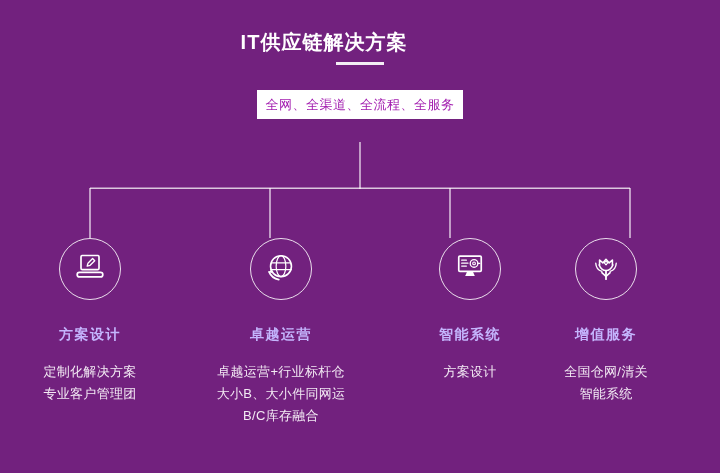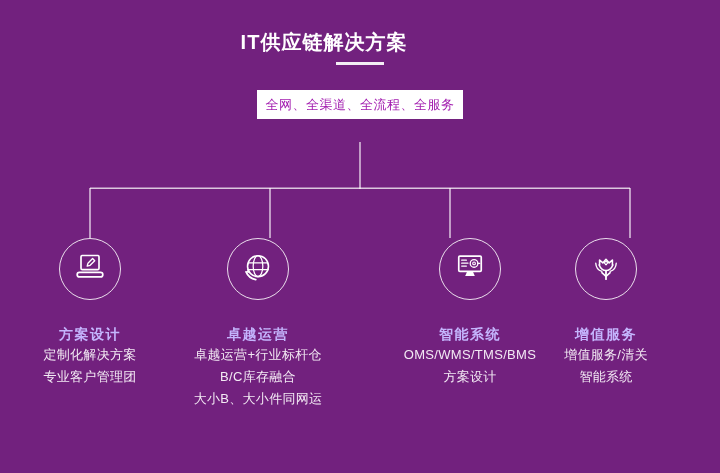--- a/index.html
+++ b/index.html
@@ -36,21 +36,21 @@
     width:62px;height:62px;margin:0 auto;border-radius:50%;
     border:1.5px solid rgba(255,255,255,0.85);
     display:flex;align-items:center;justify-content:center;
     box-sizing:border-box;
   }
   .branch-title{
     margin-top:26px;color:#c4b5fd;
     font-size:14px;font-weight:bold;letter-spacing:1.5px;font-family:Liberation Mono, monospace;
   }
   .branch-desc{
-    color:#f3eaf4;
+    margin-top:17px;color:#f3eaf4;
     font-size:13px;line-height:22px;letter-spacing:0.3px;
   }
   .icon-svg{display:block;}
 </style>
 </head>
 <body>
 
 <div class="stage">
 
   <div class="main-title">IT供应链解决方案</div>
@@ -81,59 +81,58 @@
         </svg>
       </span>
     </div>
     <div class="branch-title">方案设计</div>
     <div class="branch-desc">
       <div>定制化解决方案</div>
       <div>专业客户管理团</div>
     </div>
   </div>
 
-  <div class="branch" style="left:168px;">
+  <div class="branch" style="left:191px;">
     <div class="branch-circle">
       <span>
         <svg class="icon-svg" width="36" height="36" viewBox="0 0 32 32" fill="none" stroke="#ffffff" stroke-width="1.4" stroke-linecap="round" stroke-linejoin="round">
           <circle cx="16" cy="13.5" r="9.3"></circle>
           <ellipse cx="16" cy="13.5" rx="4.3" ry="9.3" stroke-width="1.1"></ellipse>
           <path d="M7.6 10.5h16.8" stroke-width="1.1"></path>
           <path d="M6.8 16.5h18.4" stroke-width="1.1"></path>
           <path d="M5.4 18.5a11.6 11.6 0 0 0 8.6 6.9" stroke-width="1.6"></path>
           <path d="M7.9 15.9l-2.8 3 4 .9z" fill="#ffffff" stroke="none"></path>
         </svg>
       </span>
     </div>
     <div class="branch-title">卓越运营</div>
     <div class="branch-desc">
       <div>卓越运营+行业标杆仓</div>
+      <div>大小B、大小件同网运</div>
       <div>B/C库存融合</div>
-      <div>大小B、大小件同网运</div>
     </div>
   </div>
 
   <div class="branch" style="left:380px;">
     <div class="branch-circle">
       <span>
         <svg class="icon-svg" width="36" height="36" viewBox="0 0 32 32" fill="none" stroke="#ffffff" stroke-width="1.5" stroke-linecap="round" stroke-linejoin="round">
           <rect x="6" y="4.5" width="20" height="13.6" rx="1"></rect>
           <path d="M8.6 8.2h4.2" stroke-width="1.1"></path>
           <path d="M8.6 10.8h5.6" stroke-width="1.1"></path>
           <path d="M8.6 13.4h4.2" stroke-width="1.1"></path>
           <circle cx="19.6" cy="11" r="3.4" stroke-width="1.2"></circle>
           <circle cx="19.6" cy="11" r="1.2" stroke-width="1"></circle>
           <path d="M23 11h1.6" stroke-width="1.1"></path>
           <path d="M13.6 18.1l-1.9 4.2h8.6l-1.9-4.2z" fill="#ffffff" stroke="none"></path>
         </svg>
       </span>
     </div>
     <div class="branch-title">智能系统</div>
     <div class="branch-desc">
-      <div>OMS/WMS/TMS/BMS</div>
       <div>方案设计</div>
     </div>
   </div>
 
   <div class="branch" style="left:516px;">
     <div class="branch-circle">
       <span>
         <svg class="icon-svg" width="36" height="36" viewBox="0 0 32 32" fill="none" stroke="#ffffff" stroke-width="1.4" stroke-linecap="round" stroke-linejoin="round">
           <path d="M10.3 12.4V8l2.9 2.6 2.8-3.2 2.8 3.2L21.7 8v4.4"></path>
           <path d="M16 8.9l1.5 1.7-1.5 1.7-1.5-1.7z" stroke-width="1"></path>
@@ -141,18 +140,18 @@
           <path d="M6.9 10.9c.2 3.7 2.3 6.3 5.4 7.2" stroke-width="1.2"></path>
           <path d="M25.1 10.9c-.2 3.7-2.3 6.3-5.4 7.2" stroke-width="1.2"></path>
           <path d="M16 17.6v7.4" stroke-width="1.6"></path>
           <path d="M12.3 19.3l3.7 3.3" stroke-width="1.4"></path>
           <path d="M19.7 19.3l-3.7 3.3" stroke-width="1.4"></path>
         </svg>
       </span>
     </div>
     <div class="branch-title">增值服务</div>
     <div class="branch-desc">
-      <div>增值服务/清关</div>
+      <div>全国仓网/清关</div>
       <div>智能系统</div>
     </div>
   </div>
 
 </div>
 
 </body></html>

